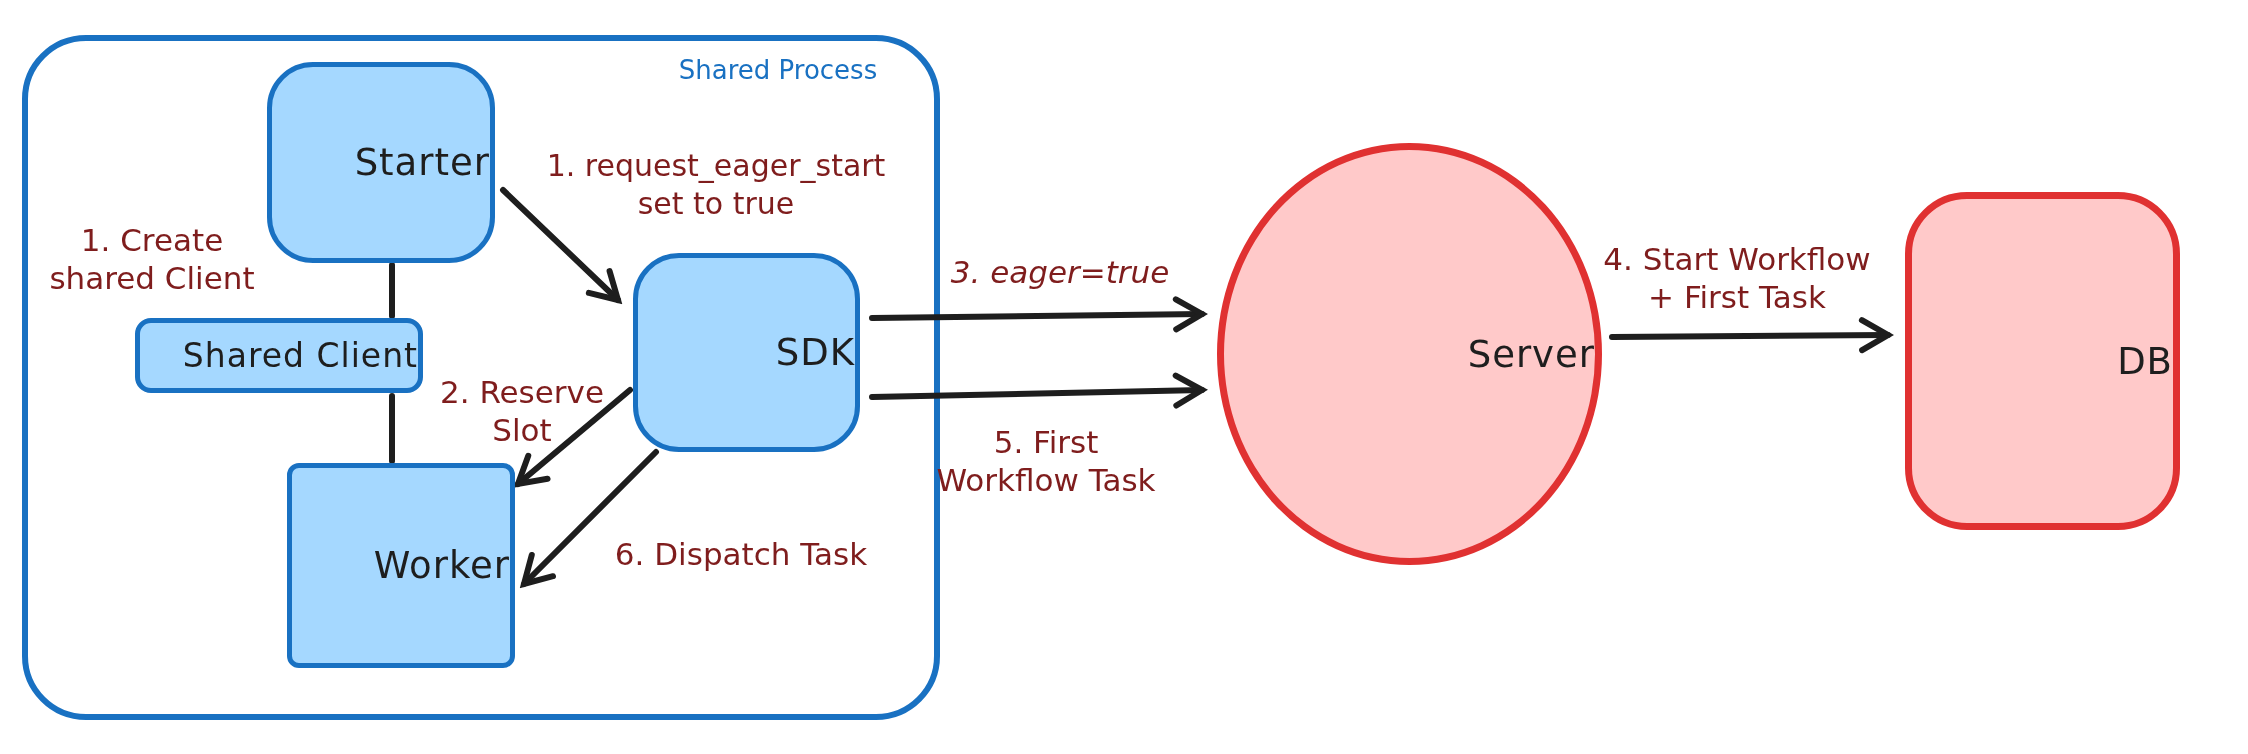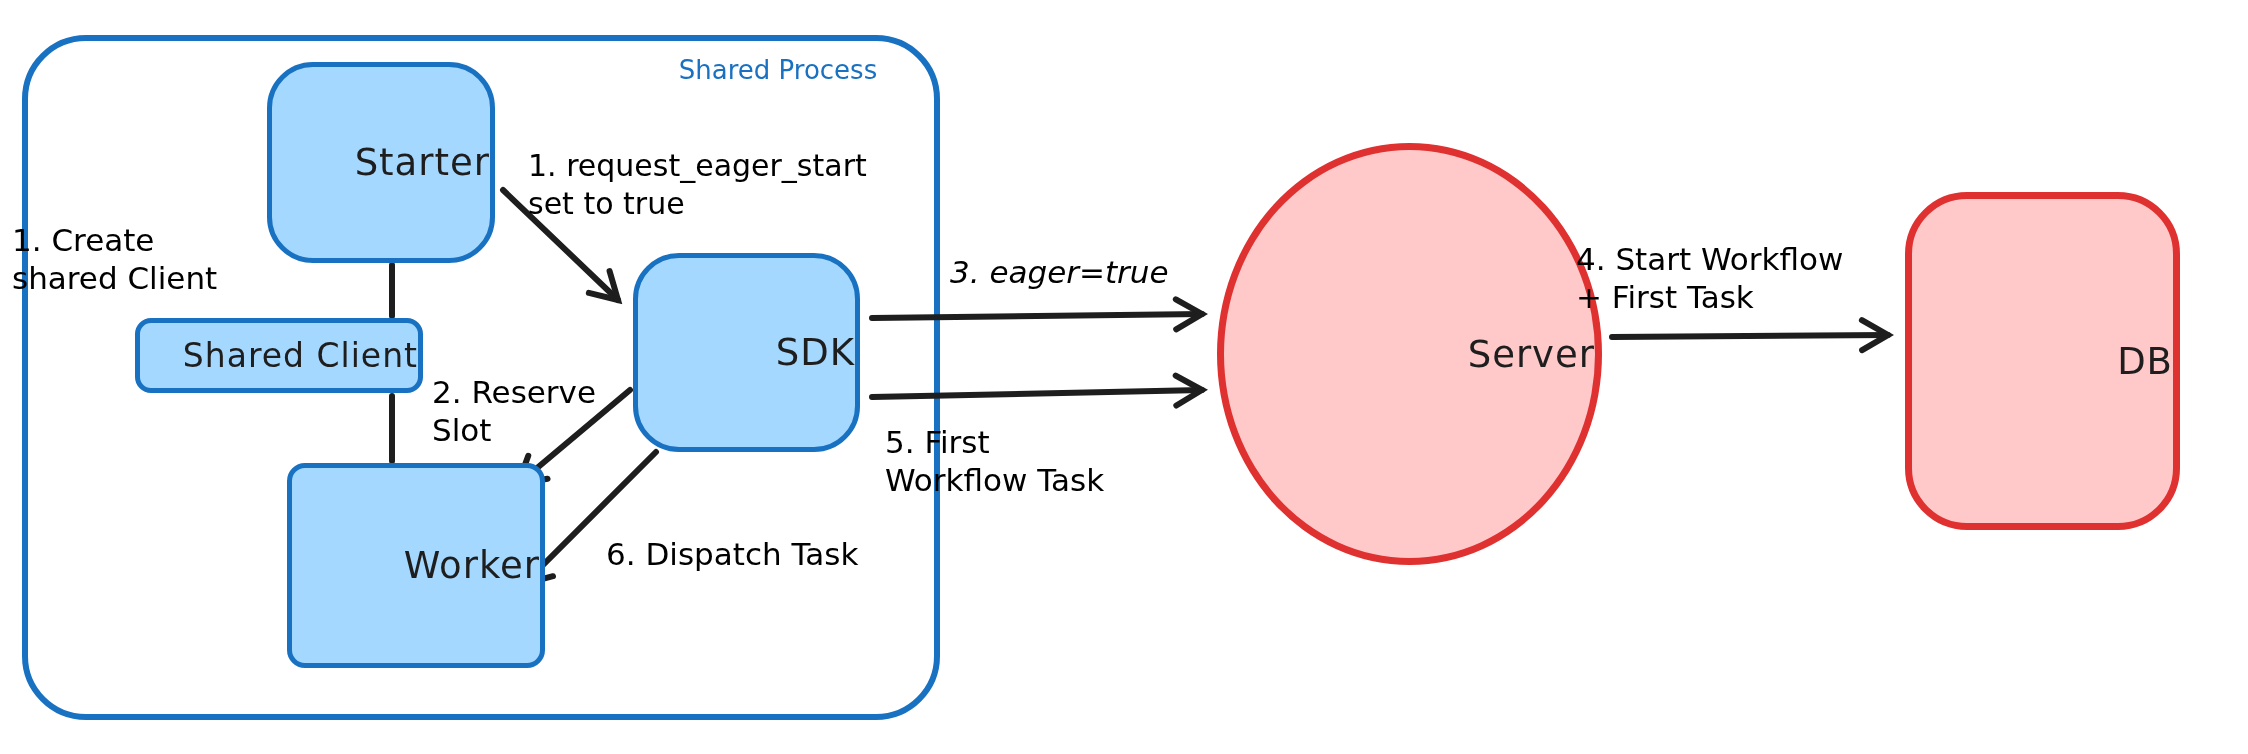--- a/index.html
+++ b/index.html
@@ -35,32 +35,32 @@
     background: #ffc9c9;
     border: 7px solid #e03131;
   }
   .node-label {
     font-size: 37px;
     letter-spacing: 1px;
     color: #1e1e1e;
   }
   #starter { left: 267px; top: 62px;  width: 228px; height: 201px; border-radius: 46px; }
   #shared-client { left: 135px; top: 318px; width: 288px; height: 75px; border-radius: 16px; }
-  #worker  { left: 287px; top: 463px; width: 258px; height: 205px; border-radius: 18px; }
+  #worker  { left: 287px; top: 463px; width: 228px; height: 205px; border-radius: 12px; }
   #sdk     { left: 633px; top: 253px; width: 227px; height: 199px; border-radius: 46px; }
   #server  { left: 1217px; top: 143px; width: 385px; height: 422px; border-radius: 50%; }
   #db      { left: 1905px; top: 192px; width: 275px; height: 338px; border-radius: 62px; }
   #shared-client .node-label { font-size: 33px; }
 
   
   .annotation {
-    text-align: left;
+    text-align: center;
     font-size: 31px;
     line-height: 38px;
-    color: #000000;
+    color: #7f1d1d;
     white-space: nowrap;
   }
   .frame-title {
     left: 648px; top: 55px; width: 260px;
     text-align: center;
     font-size: 26px;
     color: #1971c2;
     white-space: nowrap;
   }
   #ann-create   { left: 12px;  top: 221px; width: 280px; }

